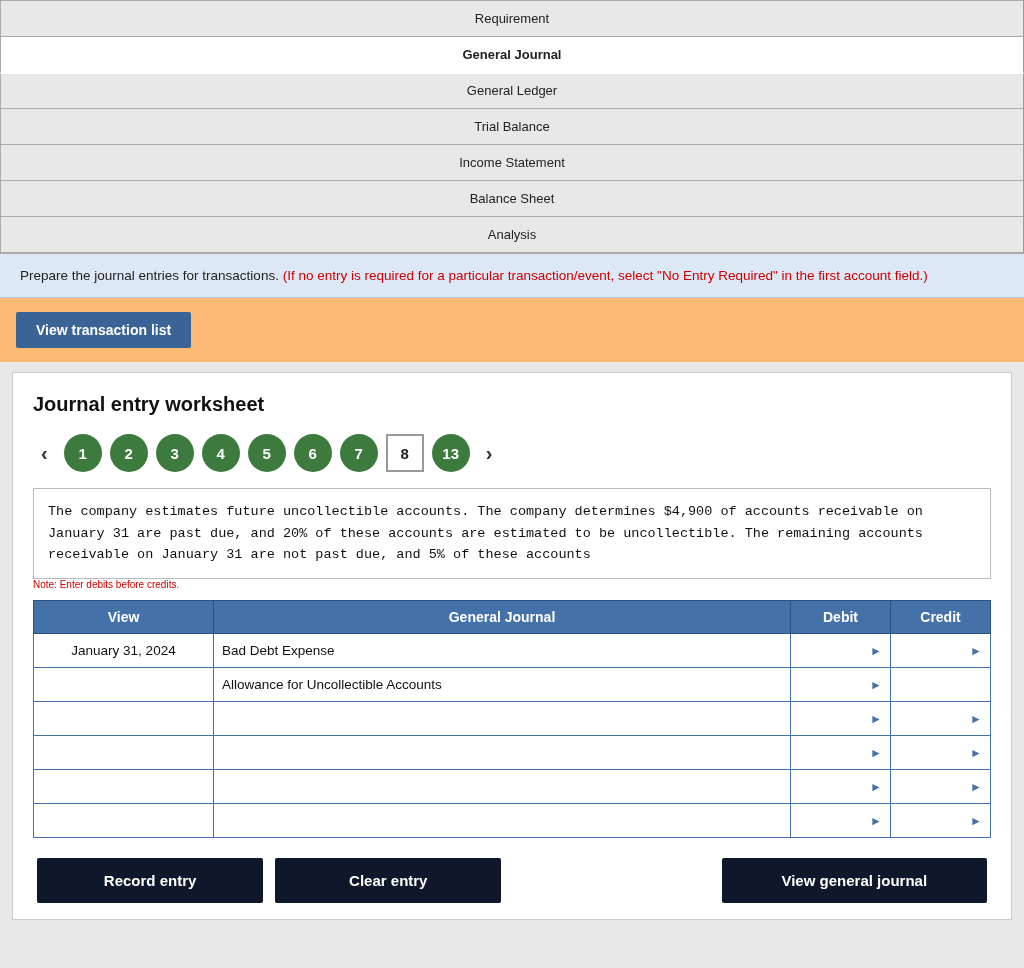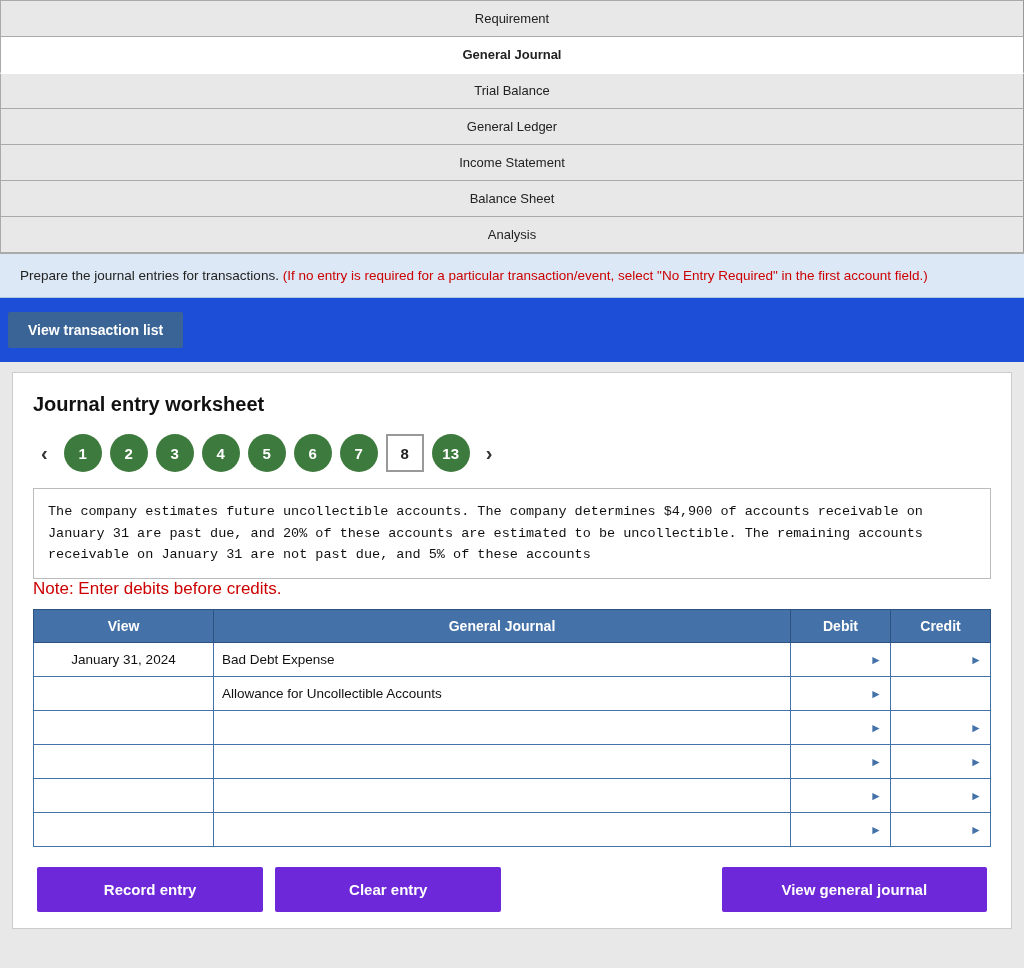--- a/index.html
+++ b/index.html
@@ -38,22 +38,22 @@
       background: #dce8f5;
       padding: 14px 20px;
       font-size: 13.5px;
       color: #222;
       border-bottom: 1px solid #b0c8e0;
     }
     .instruction-box .red { color: #cc0000; }
 
     
     .view-transaction-bar {
-      padding: 14px 8px;
-      background: #1d4ed8;
+      padding: 14px 16px;
+      background: #fdba74;
     }
     .btn-blue {
       background: #3a6496;
       color: #fff;
       border: none;
       padding: 10px 20px;
       font-size: 14px;
       font-weight: bold;
       cursor: pointer;
       border-radius: 2px;
@@ -117,21 +117,21 @@
       padding: 12px 14px;
       font-size: 13.5px;
       line-height: 1.6;
       color: #111;
       margin-bottom: 0;
       font-family: 'Courier New', monospace;
     }
 
     .note-text {
       color: #cc0000;
-      font-size: 17px;
+      font-size: 10px;
       margin-bottom: 10px;
     }
 
     
     .journal-table {
       width: 100%;
       border-collapse: collapse;
       border: 1px solid #4472a8;
     }
     .journal-table th {
@@ -166,43 +166,43 @@
     .indented { padding-left: 30px; }
 
     
     .bottom-buttons {
       display: flex;
       gap: 12px;
       margin-top: 20px;
       padding: 0 4px;
     }
     .btn-action {
-      background: #6d28d9;
+      background: #0f172a;
       color: #fff;
       border: none;
       padding: 14px 15px;
       font-size: 15px;
       font-weight: bold;
       cursor: pointer;
       border-radius: 2px;
       flex: 1;
     }
     .btn-action.right { flex: 1.2; }
     .spacer { flex: 1; }
   </style>
 </head>
 <body>
 
 <div class="tab-bar">
   <div class="tab">Requirement</div>
   <div class="tab active">General
 Journal</div>
-  <div class="tab">Trial Balance</div>
   <div class="tab">General
 Ledger</div>
+  <div class="tab">Trial Balance</div>
   <div class="tab">Income
 Statement</div>
   <div class="tab">Balance Sheet</div>
   <div class="tab">Analysis</div>
 </div>
 
 <div class="instruction-box">
   <span>Prepare the journal entries for transactions.</span>
   <span class="red"> (If no entry is required for a particular transaction/event, select "No Entry Required" in the first account field.)</span>
 </div>

